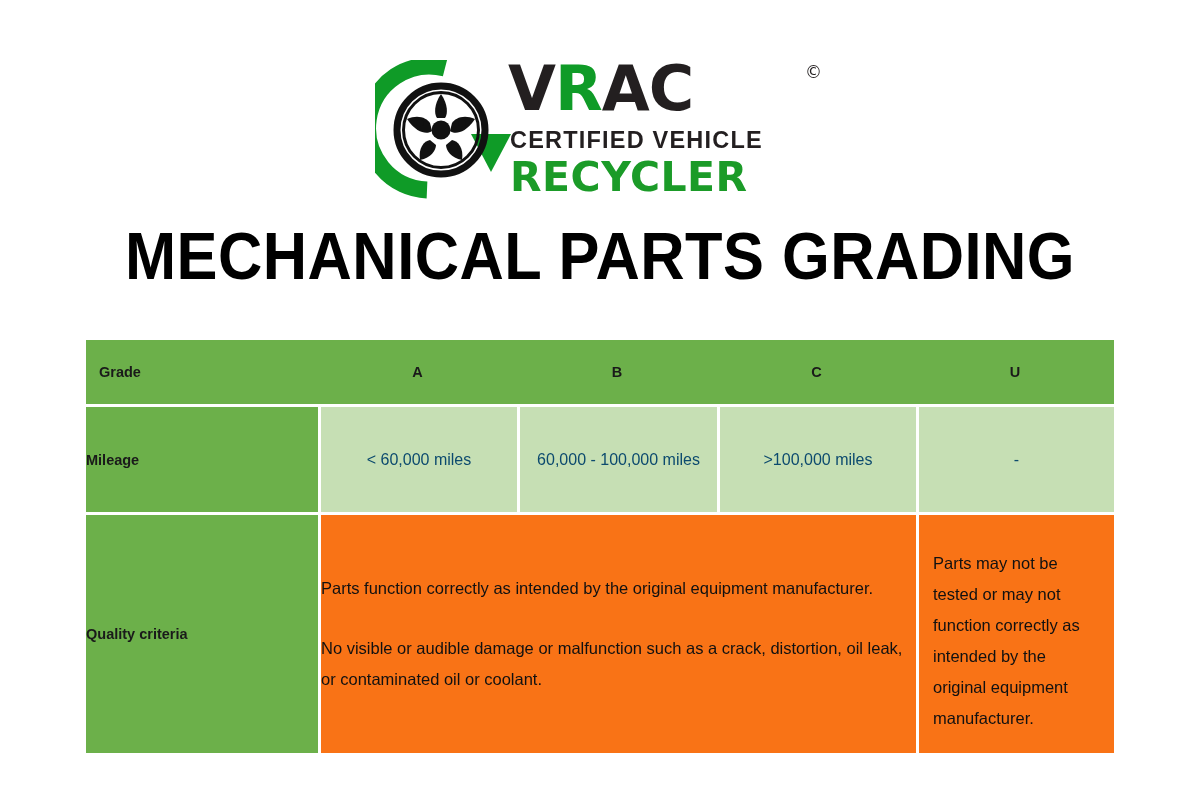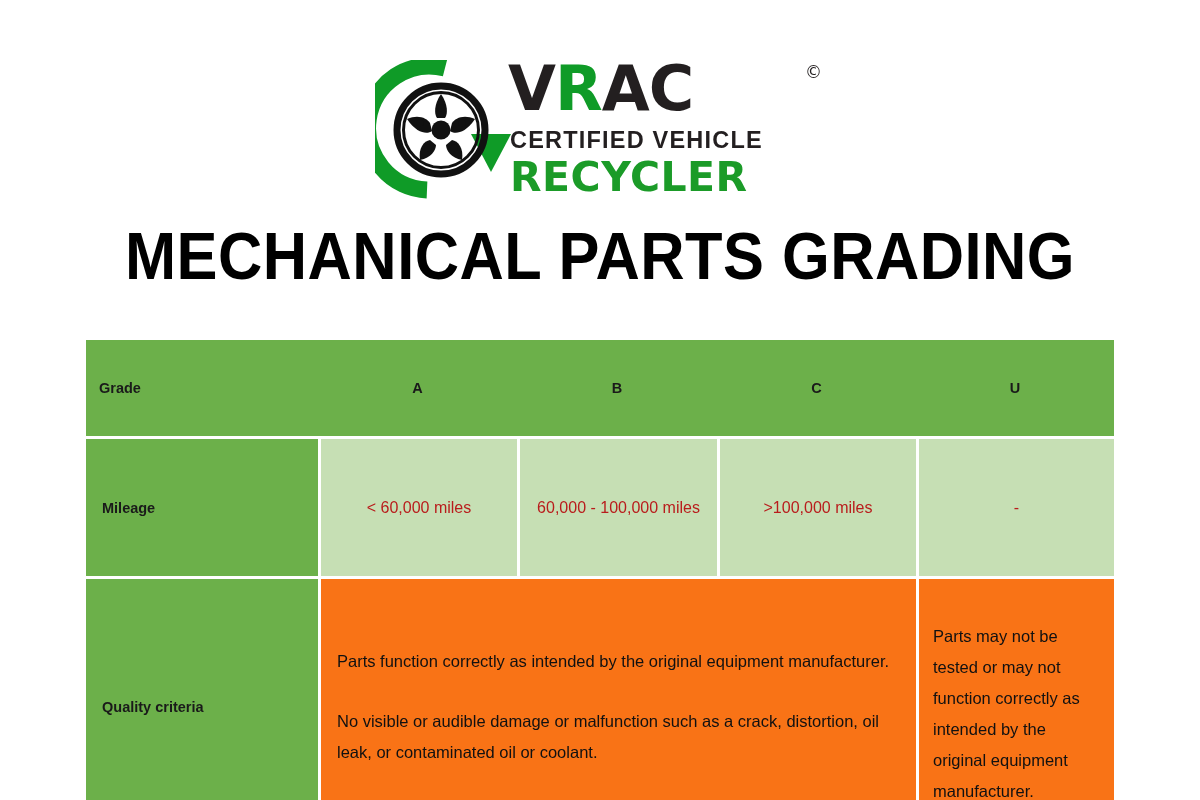--- a/index.html
+++ b/index.html
@@ -104,21 +104,21 @@
     position: absolute;
     left: 86px;
     top: 340px;
     width: 1028px;
     border-collapse: separate;
     border-spacing: 0;
     table-layout: fixed;
   }
   .grade-table td {
     vertical-align: middle;
-    padding: 16px;
+    padding: 0;
   }
   .hdr-cell {
     background: #6cb04a;
     height: 64px;
     color: #1a1a1a;
     font-weight: bold;
     font-size: 14.5px;
     font-family: "Liberation Sans", sans-serif;
     text-align: center;
   }
@@ -135,21 +135,21 @@
     text-align: left;
     padding-left: 13px;
     border-top: 3px solid #ffffff;
   }
   .mileage-cell {
     background: #c6dfb4;
     height: 105px;
     text-align: center;
     font-size: 16px;
     line-height: 30px;
-    color: #b91c1c;
+    color: #0c4a6e;
     border-top: 3px solid #ffffff;
     border-left: 3px solid #ffffff;
     padding: 0 10px;
   }
   .quality-cell {
     background: #f97316;
     height: 224px;
     vertical-align: top;
     font-size: 16.5px;
     line-height: 31px;

